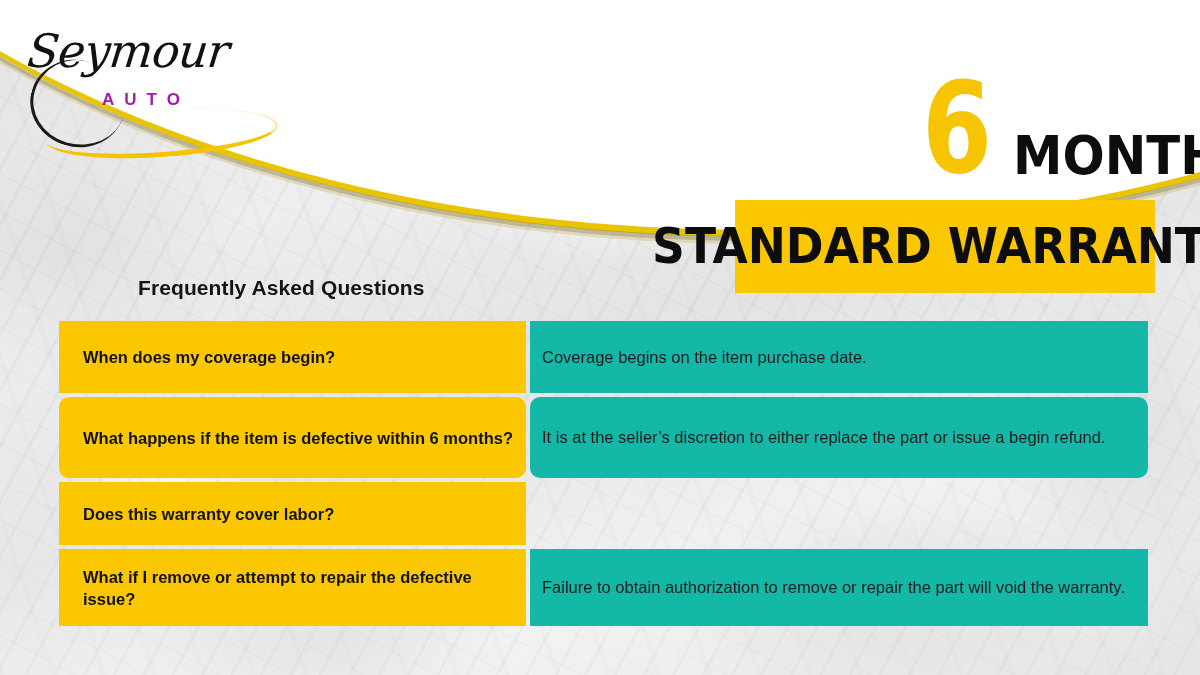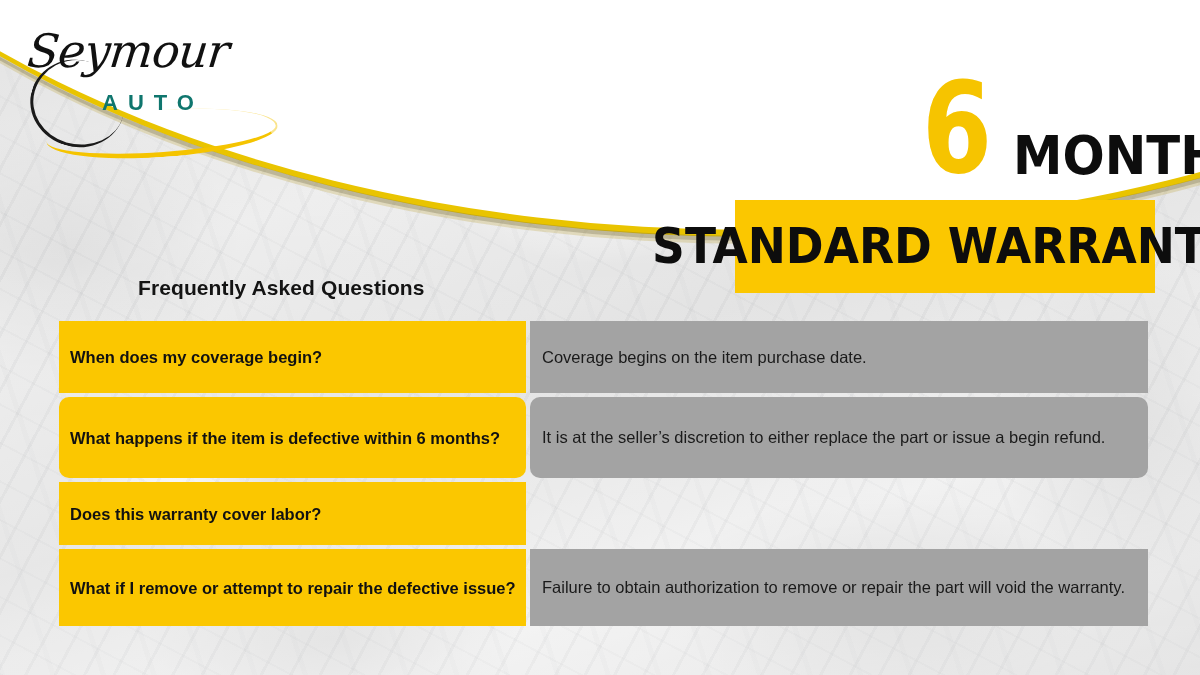--- a/index.html
+++ b/index.html
@@ -69,22 +69,22 @@
     font-size:46px;
     font-weight:400;
     color:#111;
     letter-spacing:-1px;
     transform:skewX(-6deg);
   }
   #logo-auto{
     position:absolute;left:78px;top:72px;
     font-family:"Liberation Sans",sans-serif;
     font-weight:bold;
-    font-size:22px;
-    color:#0f766e;
+    font-size:17px;
+    color:#a21caf;
     letter-spacing:10px;
   }
   #logo-swoosh{
     position:absolute;left:22px;top:92px;
     width:230px;height:42px;
     border-radius:50%;
     border-bottom:5px solid #f5c400;
     border-right:2px solid rgba(245,196,0,.45);
     transform:rotate(-4deg);
   }
@@ -151,31 +151,31 @@
     position:absolute;left:59px;top:321px;
     width:1089px;
     display:flex;flex-direction:column;
     row-gap:4px;
   }
   .faq-row{display:flex;column-gap:4px;}
   .faq-q{
     width:467px;
     background:#fbc700;
     box-sizing:border-box;
-    padding:12px 10px 12px 11px;
+    padding:12px 10px 12px 24px;
     display:flex;align-items:center;
     font-family:"Liberation Sans",sans-serif;
     font-weight:bold;
     font-size:16.5px;
     line-height:22px;
     color:#111111;
   }
   .faq-a{
     flex:1;
-    background:#a3a3a3;
+    background:#14b8a6;
     box-sizing:border-box;
     padding:12px 11px 12px 12px;
     display:flex;align-items:center;
     font-family:"Liberation Sans",sans-serif;
     font-size:16.5px;
     line-height:23px;
     color:#1a1a1a;
     text-align:justify;
     text-justify:inter-word;
   }

